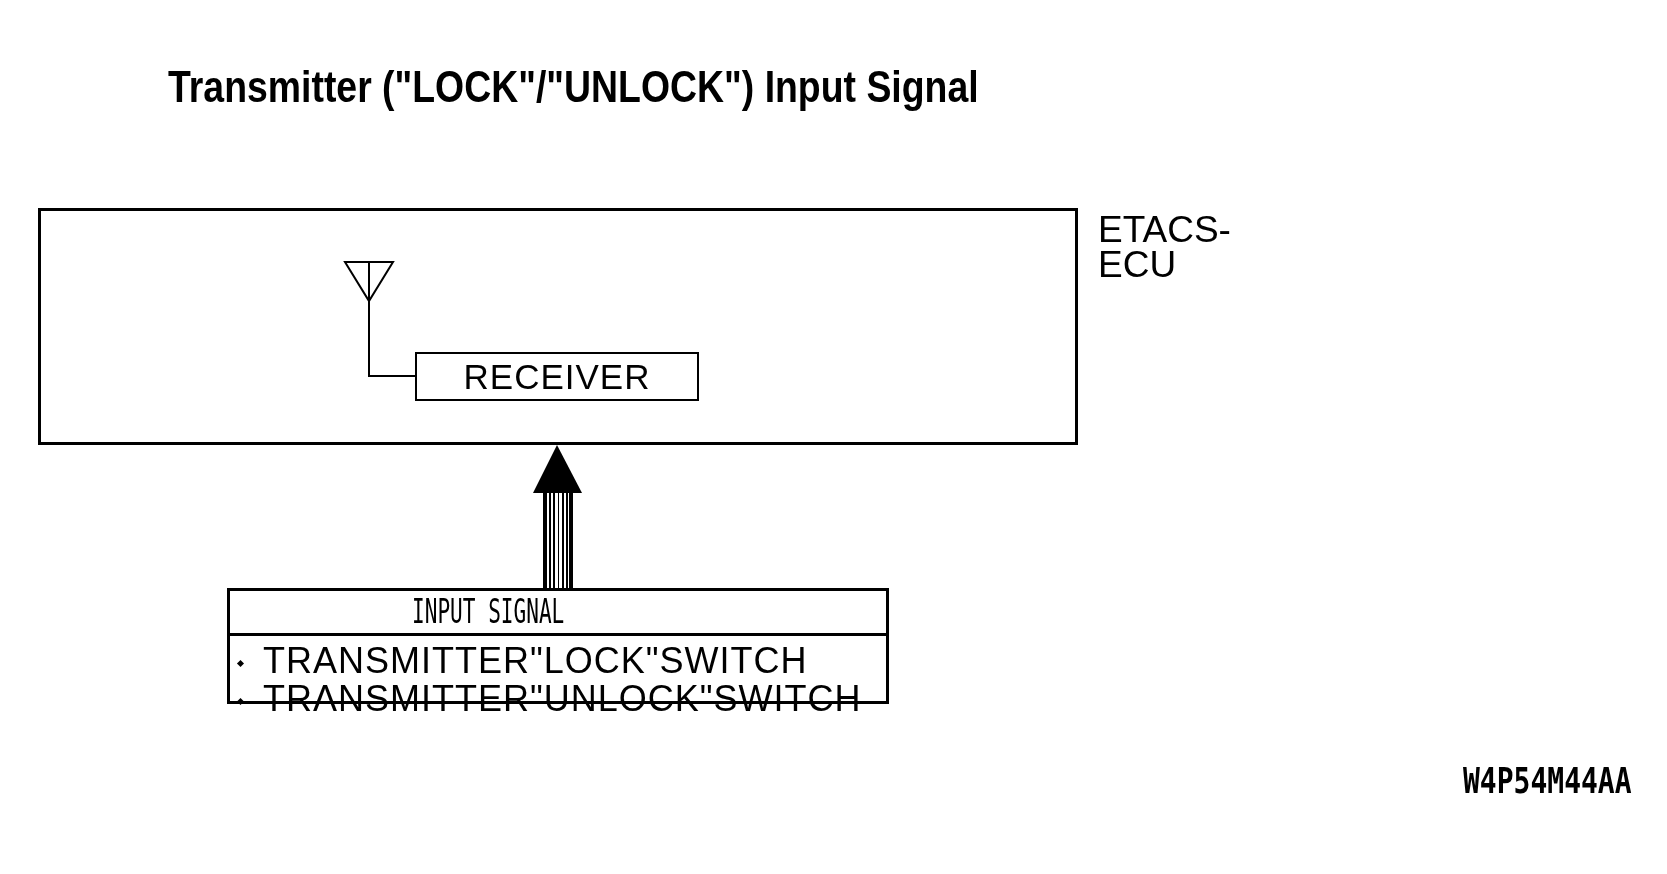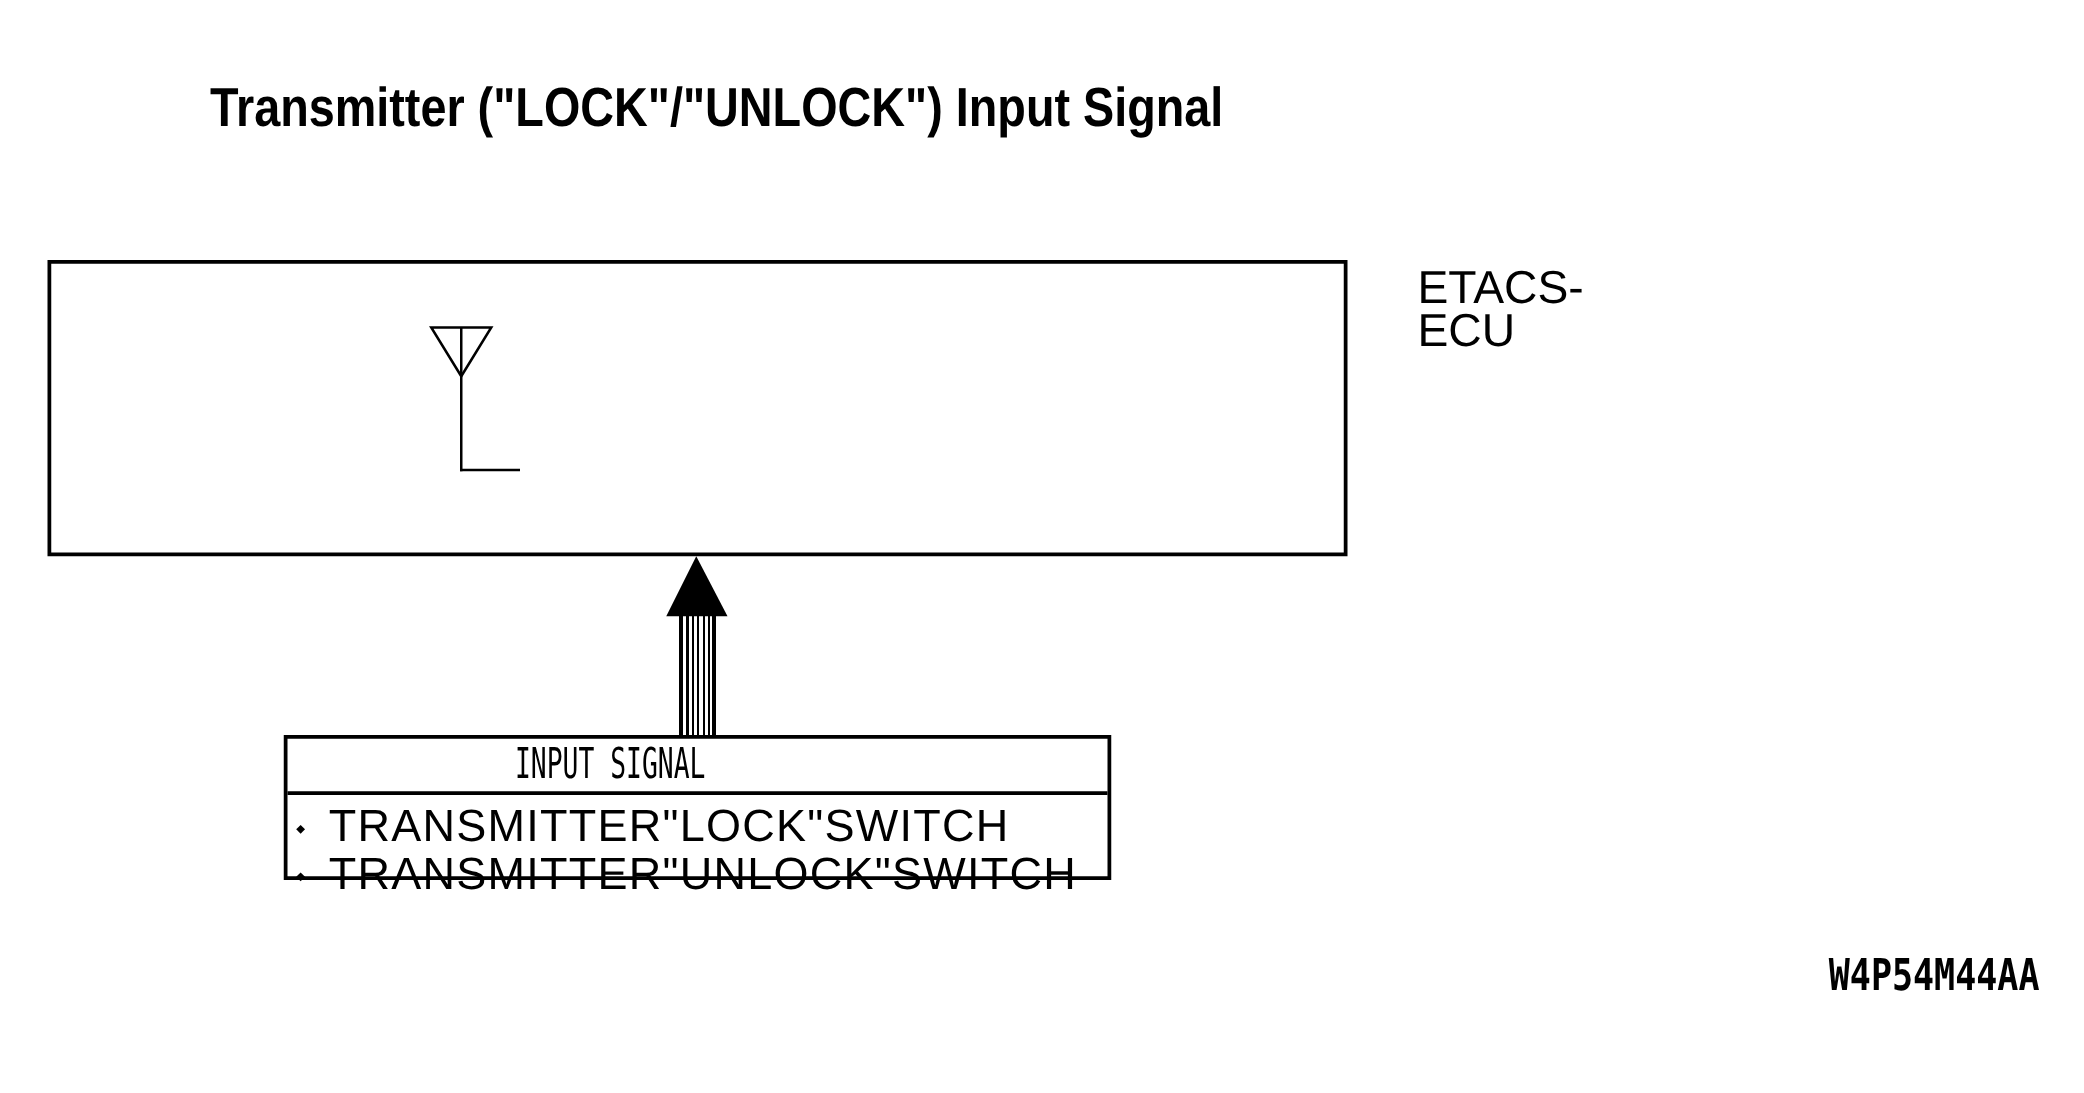--- a/index.html
+++ b/index.html
@@ -37,21 +37,20 @@
     box-sizing: border-box;
     background: #ffffff;
   }
   .etacs-label {
     position: absolute;
     left: 1098px;
     top: 212px;
     font-size: 37px;
     line-height: 35px;
     white-space: nowrap;
-    margin-left: 36px;
   }
   .lineart {
     position: absolute;
     left: 0;
     top: 0;
     width: 1667px;
     height: 874px;
     pointer-events: none;
   }
   .receiver-box {
@@ -162,20 +161,23 @@
         <line x1="550.0" y1="493" x2="550.0" y2="588" stroke-width="1.7"></line>
         <line x1="554.3" y1="493" x2="554.3" y2="588" stroke-width="1.7"></line>
         <line x1="558.6" y1="493" x2="558.6" y2="588" stroke-width="1.7"></line>
         <line x1="562.9" y1="493" x2="562.9" y2="588" stroke-width="1.7"></line>
         <line x1="567.2" y1="493" x2="567.2" y2="588" stroke-width="1.7"></line>
         <line x1="571.2" y1="493" x2="571.2" y2="588" stroke-width="3.6"></line>
       </g>
     </g>
   </svg>
 
+  <div class="receiver-box">
+    <span>RECEIVER</span>
+  </div>
 
   <div class="input-box">
     <div class="input-header">
       <span class="input-header-label">INPUT SIGNAL</span>
     </div>
     <div class="input-body">
       <div class="input-item">
         <span class="bullet"></span>
         <span>TRANSMITTER"LOCK"SWITCH</span>
       </div>

